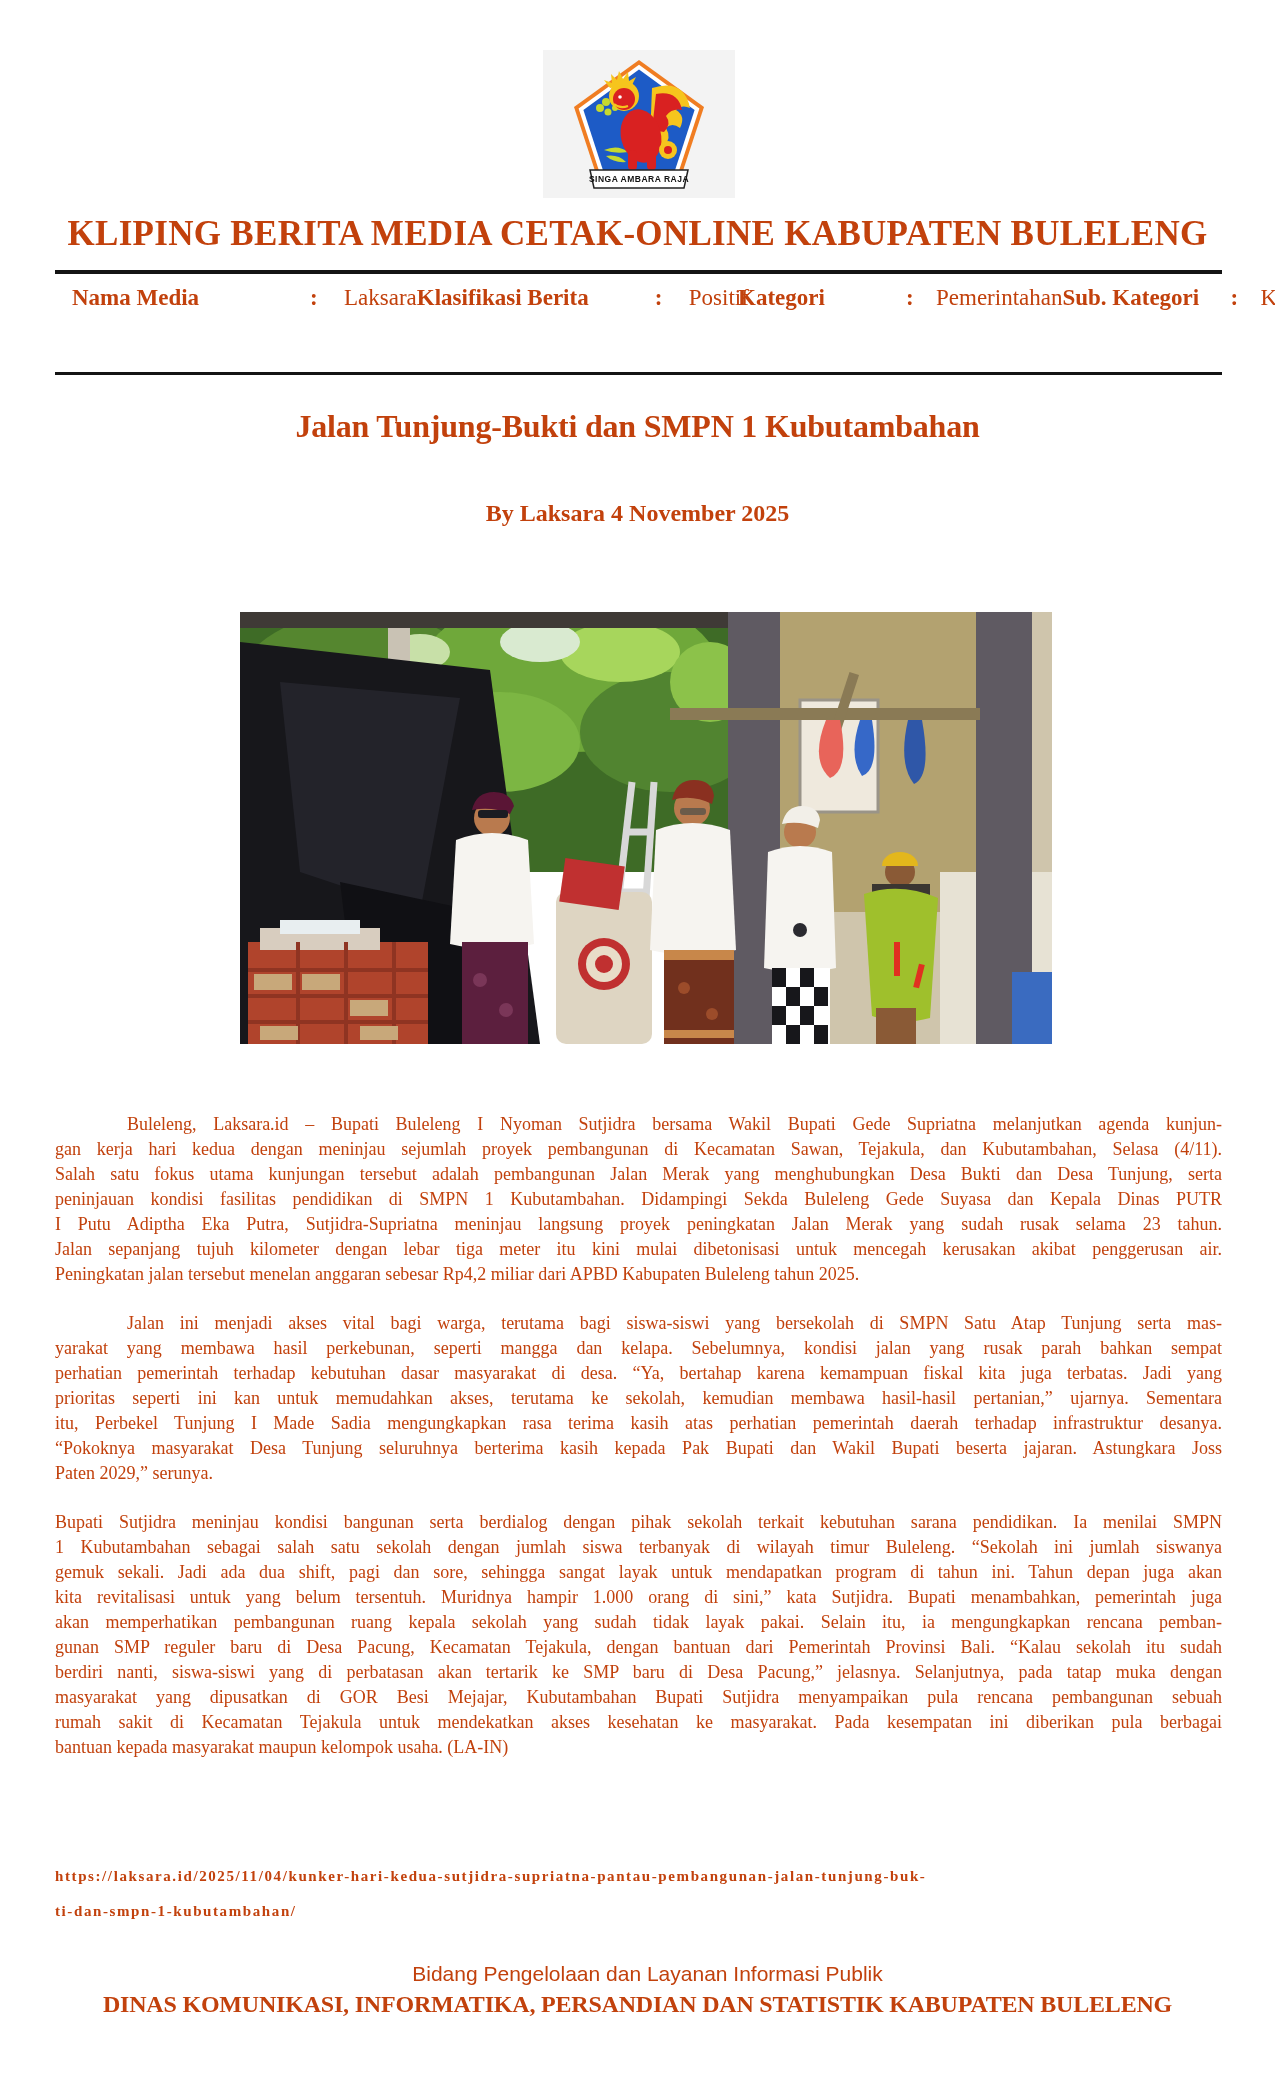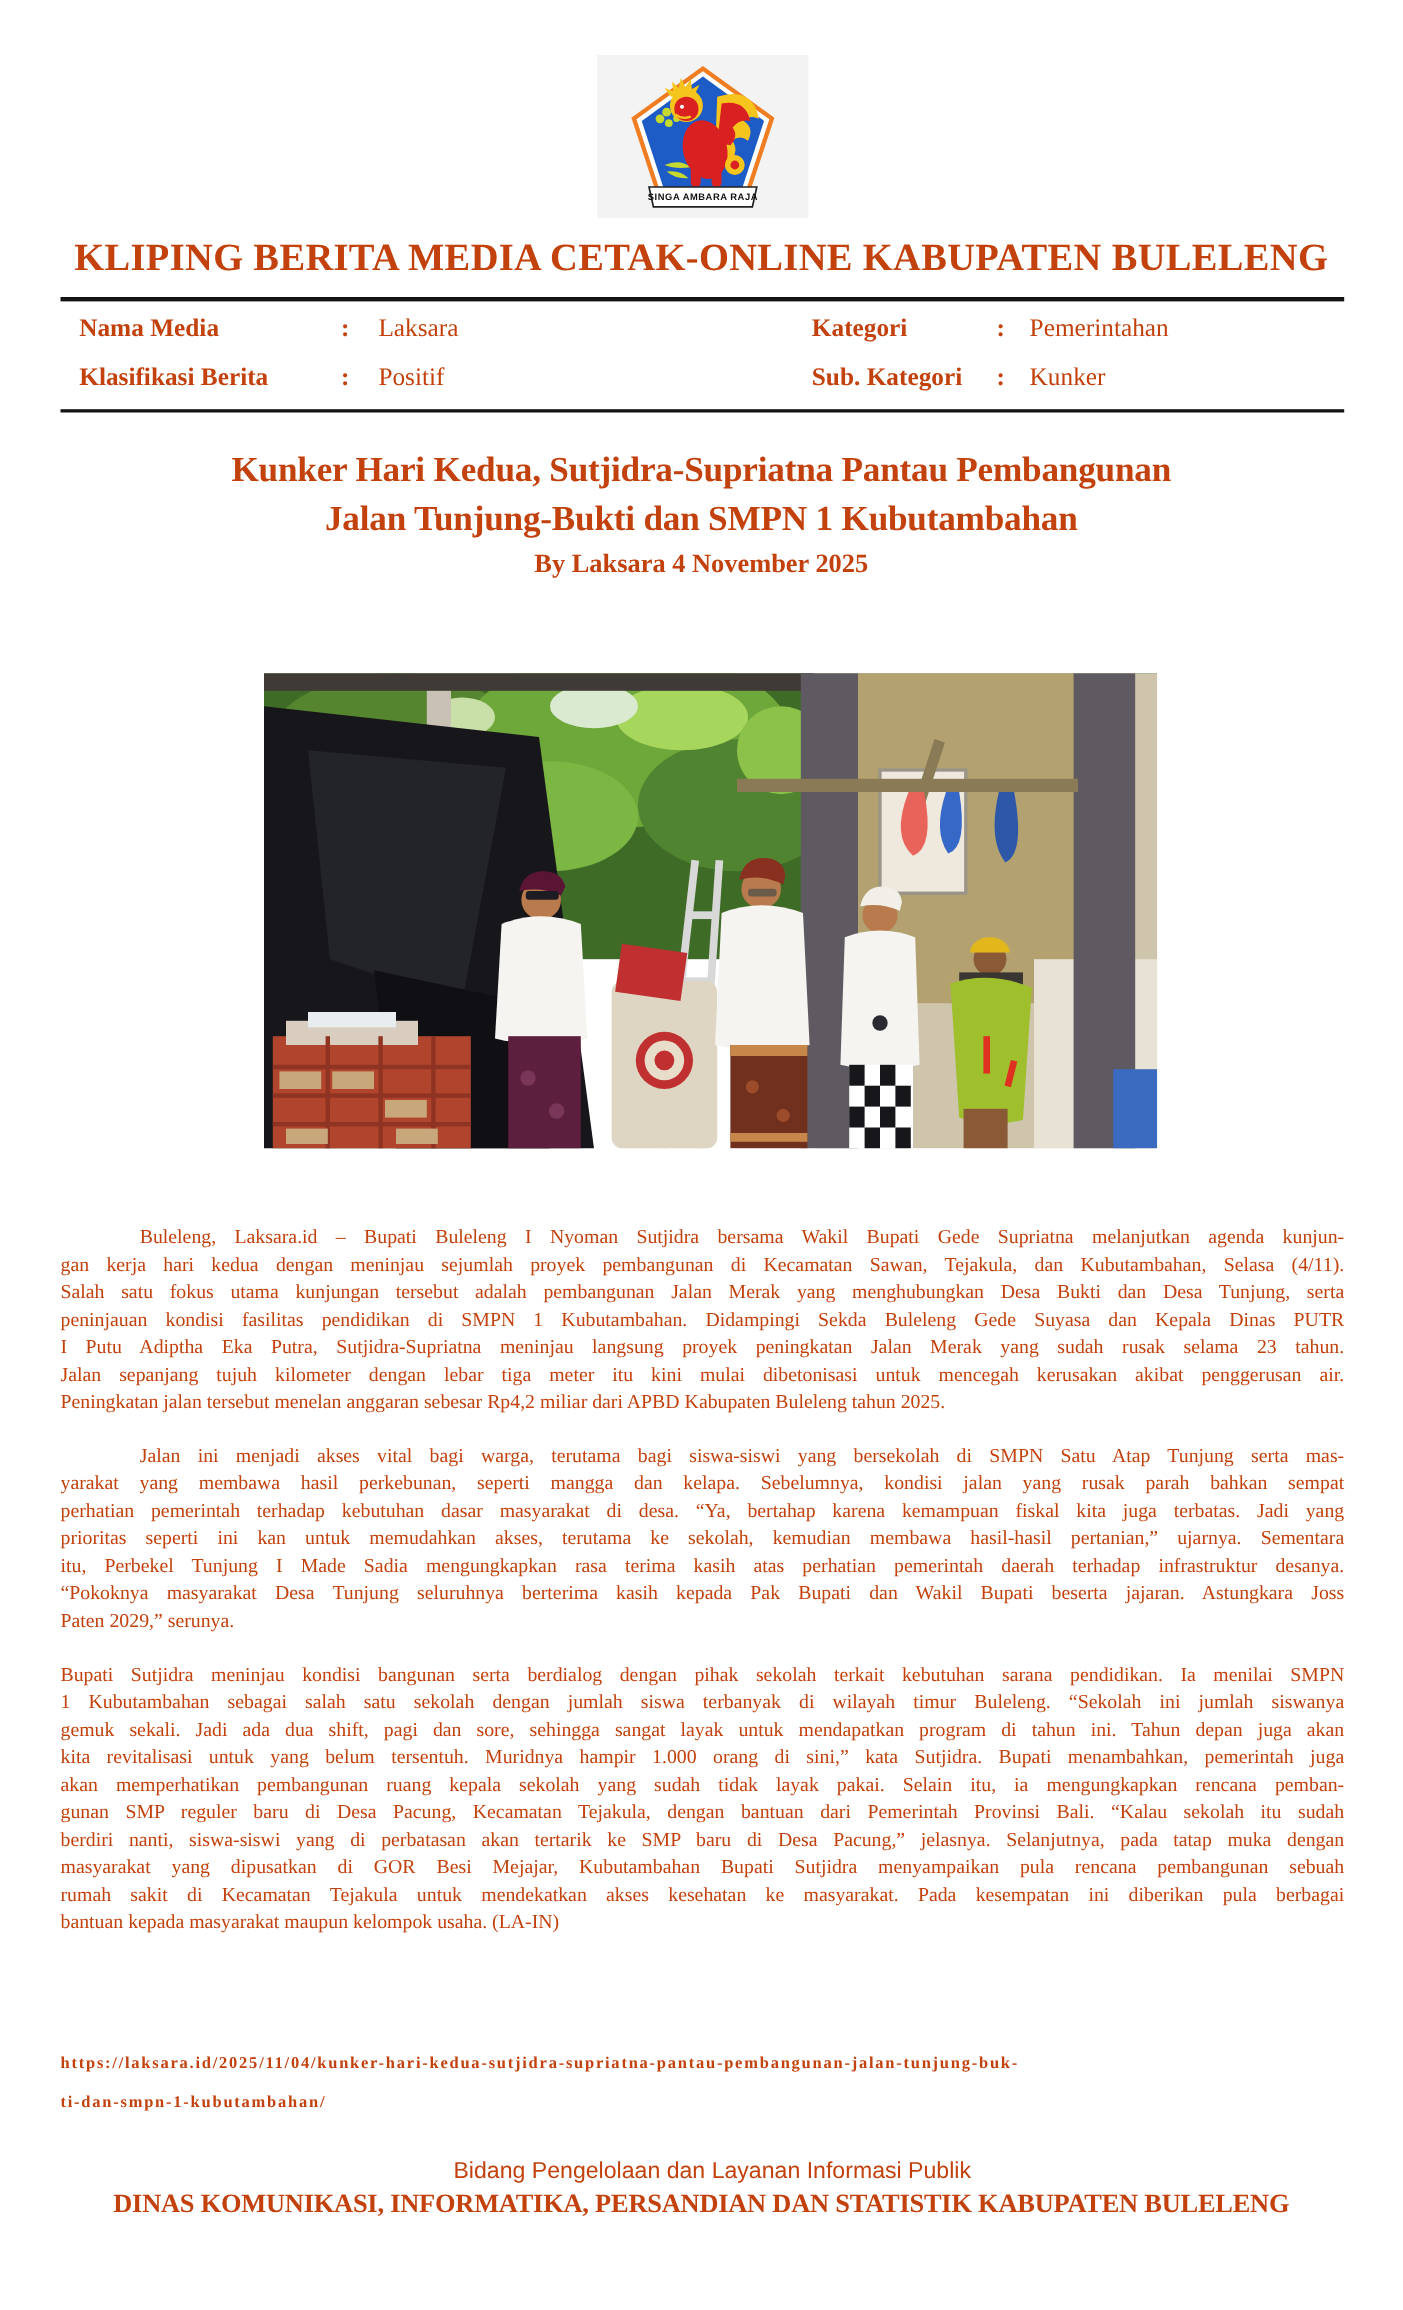--- a/index.html
+++ b/index.html
@@ -13,21 +13,21 @@
   
   .main-title{position:absolute;left:0;right:0;top:214px;text-align:center;
               font-size:35px;font-weight:bold;letter-spacing:.3px;}
 
   .rule{position:absolute;left:55px;width:1167px;background:#141414;}
   .rule-top{top:270px;height:4px;}
   .rule-mid{top:372px;height:3px;}
 
   
   .meta{position:absolute;left:72px;top:285px;width:1150px;display:flex;font-size:23px;}
-  .meta-col{display:flex;flex-direction:column;}
+  .meta-col{display:flex;flex-direction:row;}
   .meta-left{width:666px;}
   .meta-right{flex:1;}
   .mrow{display:flex;height:45px;align-items:flex-start;}
   .mlabel{font-weight:bold;}
   .meta-left .mlabel{width:238px;}
   .meta-right .mlabel{width:168px;}
   .mcolon{font-weight:bold;}
   .meta-left .mcolon{width:34px;}
   .meta-right .mcolon{width:30px;}
   .mvalue{font-weight:normal;}
@@ -130,21 +130,20 @@
           <div class="mlabel">Sub. Kategori</div>
           <div class="mcolon">:</div>
           <div class="mvalue">Kunker</div>
         </div>
       </div>
   </div>
 
   <div class="rule rule-mid"></div>
 
   <div class="headline">
-      <div class="hline">Kunker Hari Kedua, Sutjidra-Supriatna Pantau Pembangunan</div>
       <div class="hline">Jalan Tunjung-Bukti dan SMPN 1 Kubutambahan</div>
     </div>
   <div class="byline">By Laksara 4 November 2025</div>
 
   <div class="photo">
     <svg viewBox="0 0 812 432" preserveAspectRatio="none">
 
       <rect x="0" y="0" width="812" height="260" fill="#3e6b26"></rect>
       <ellipse cx="120" cy="70" rx="120" ry="70" fill="#55862f"></ellipse>
       <ellipse cx="330" cy="60" rx="150" ry="80" fill="#6fa83a"></ellipse>

